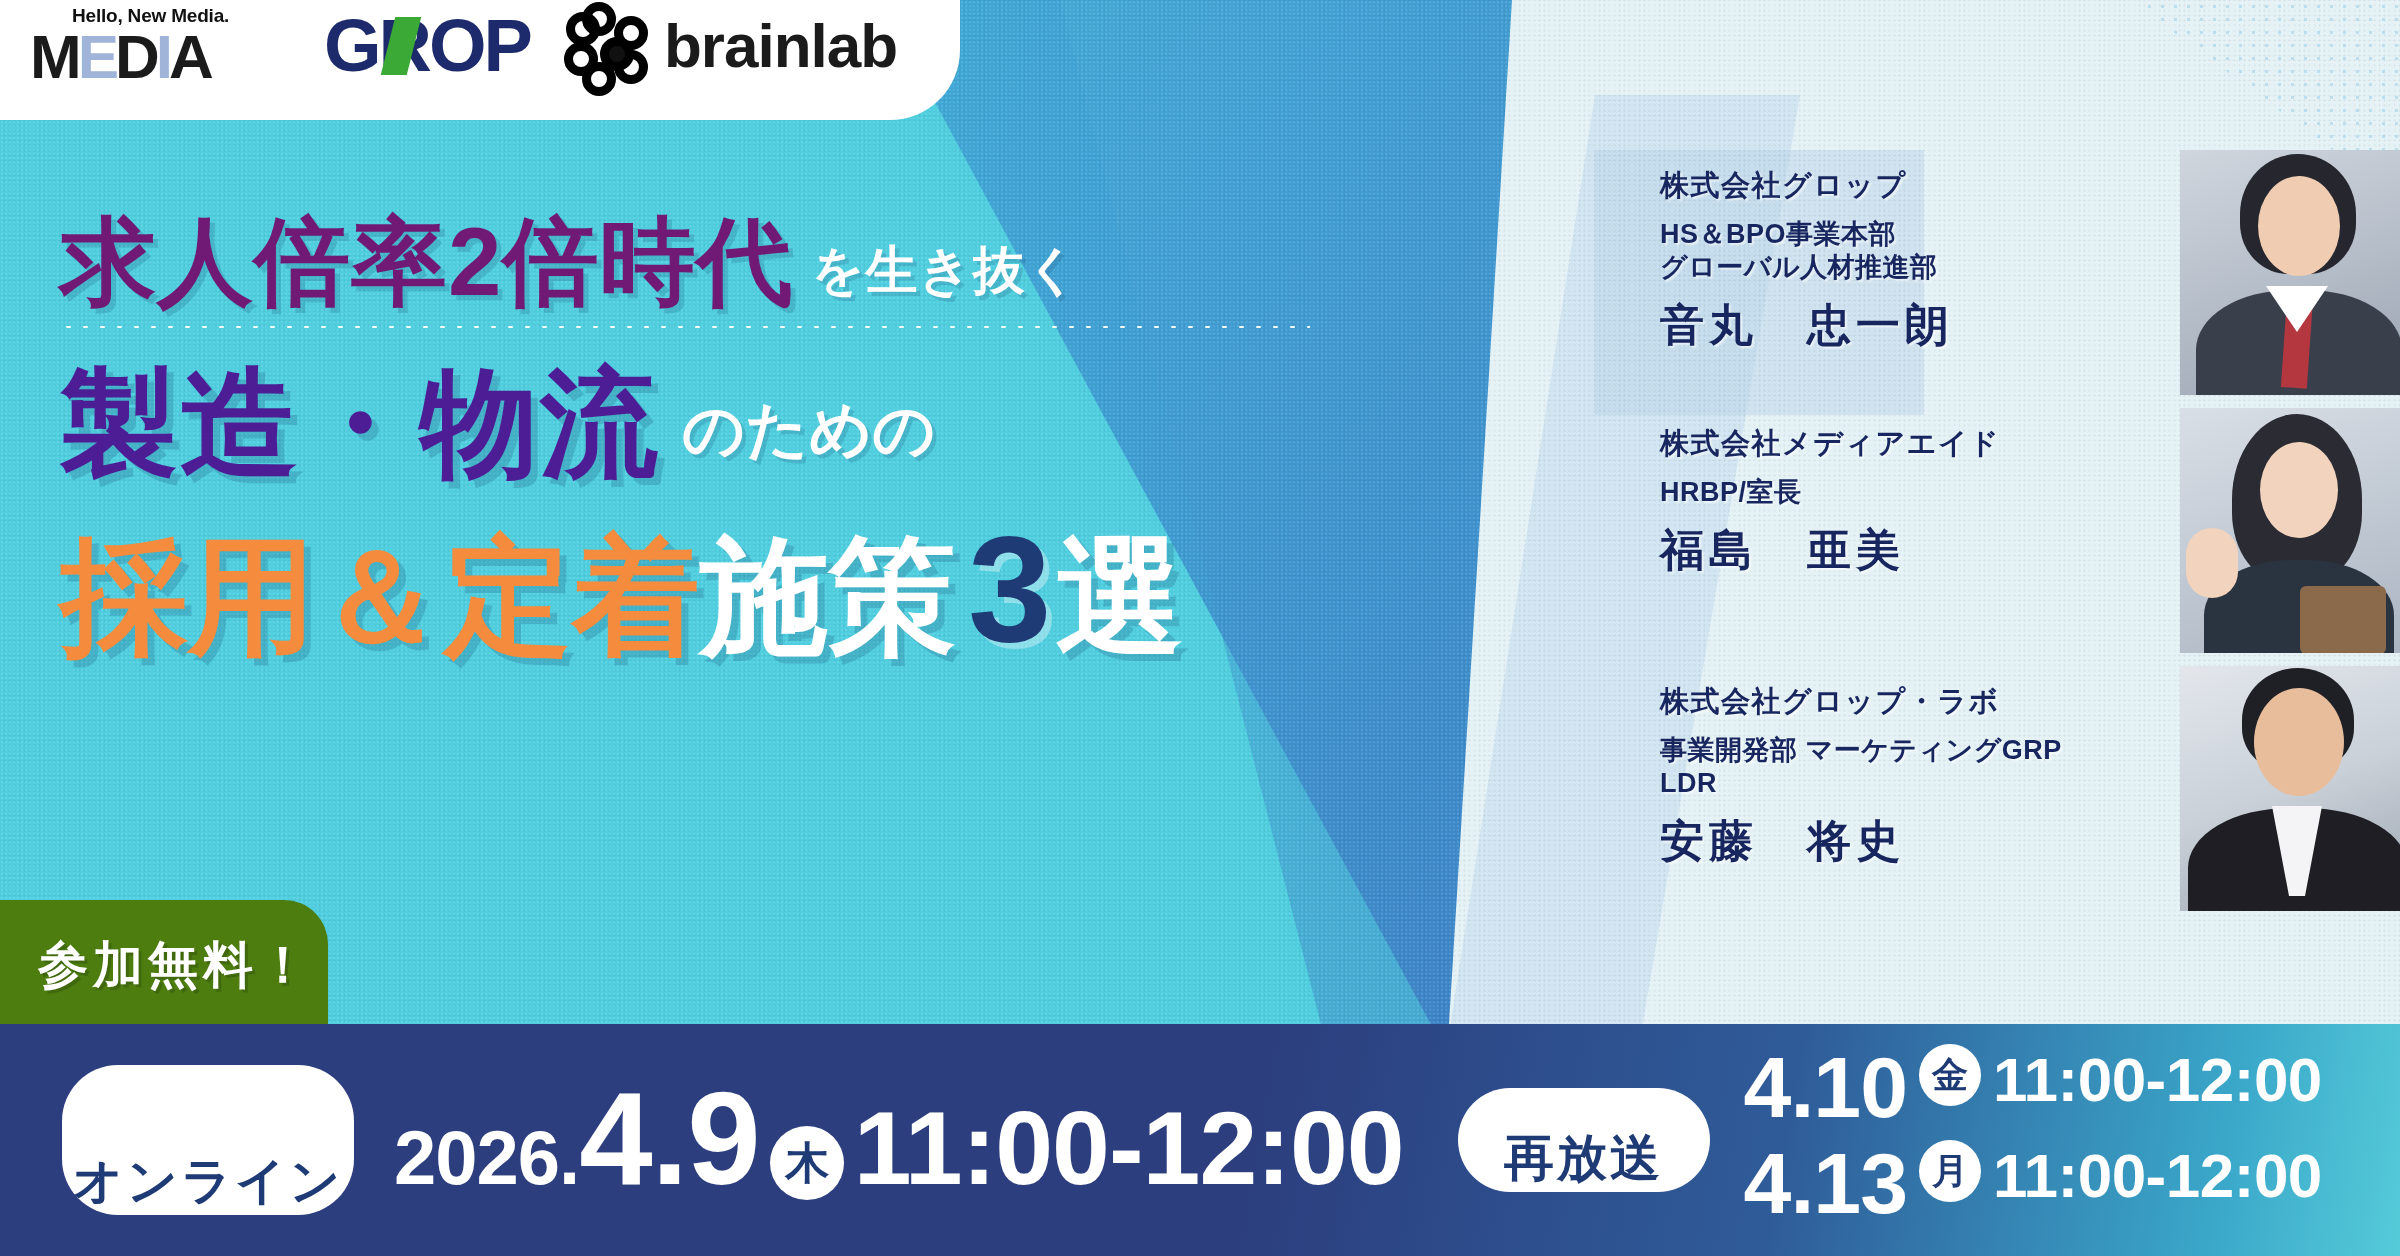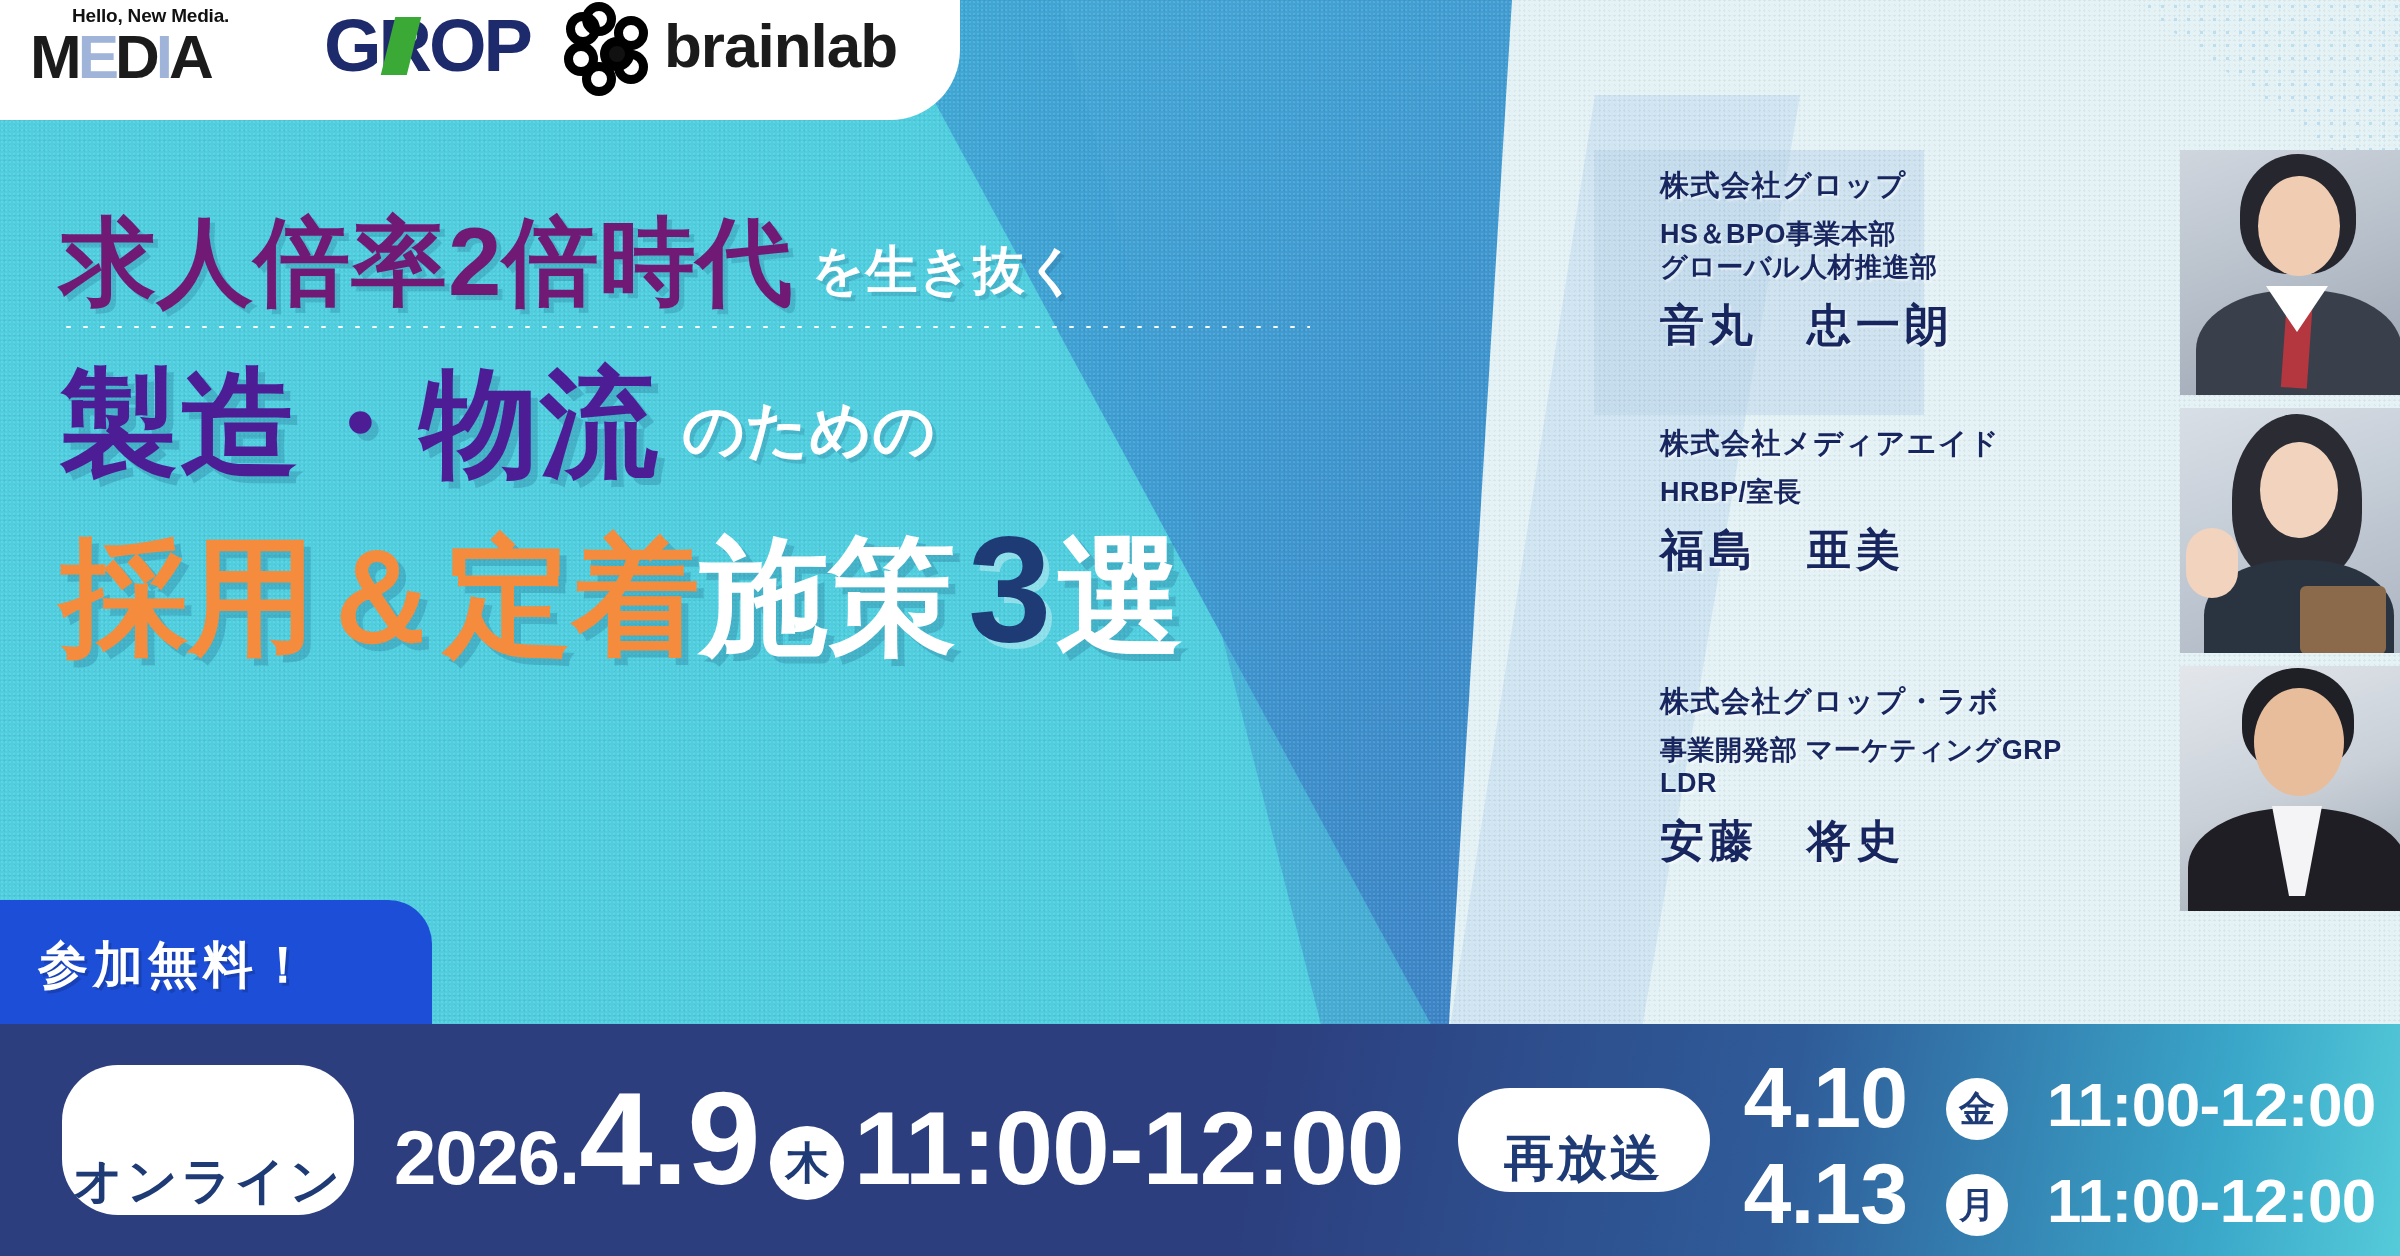--- a/index.html
+++ b/index.html
@@ -160,22 +160,22 @@
   .ph1{background:linear-gradient(160deg,#d9dfe6 0%,#c4ccd6 45%,#aab4c0 100%);}
   .ph2{background:linear-gradient(160deg,#cfd6de 0%,#b6bec9 50%,#98a2af 100%);}
   .ph3{background:linear-gradient(160deg,#e3e7ec 0%,#c9d0d8 50%,#9aa3ae 100%);}
   
   .face{position:absolute;border-radius:50%;}
   .hair{position:absolute;border-radius:50% 50% 42% 42%;}
   .body{position:absolute;border-radius:46% 46% 0 0;}
 
   
   .free-tab{
-    position:absolute;left:0;top:900px;width:432px;height:130px;
-    background:#1d4ed8;border-radius:0 44px 0 0;
+    position:absolute;left:0;top:900px;width:328px;height:130px;
+    background:#4d7c0f;border-radius:0 44px 0 0;
     display:flex;align-items:center;
   }
   .free-tab span{
     color:#fff;font-size:50px;font-weight:900;letter-spacing:5px;margin-left:38px;
     text-shadow:3px 3px 0 rgba(0,0,0,.16);
   }
   .bottom-bar{
     position:absolute;left:0;top:1024px;width:2400px;height:232px;
     background:linear-gradient(100deg,#2C3E7E 0%,#2C3E7E 52%,#2F5C99 74%,#3AA7C9 92%,#55CBD9 100%);
     display:flex;align-items:center;
@@ -195,21 +195,21 @@
   .bb-date .md{font-size:132px;line-height:1;}
   .dow{
     display:inline-flex;align-items:center;justify-content:center;
     width:74px;height:74px;border-radius:50%;
     background:#fff;color:#1F3B76;font-size:44px;font-weight:900;
     margin:0 10px;position:relative;top:-6px;
   }
   .bb-time{font-size:104px;font-weight:900;color:#fff;letter-spacing:-1px;}
   .pill-rerun{margin-left:54px;width:252px;height:104px;font-size:50px;letter-spacing:3px;font-family:Liberation Serif, serif;}
   .rerun-dates{margin-left:34px;color:#fff;}
-  .rr-line{display:flex;align-items:flex-end;height:96px;gap:27px;}
+  .rr-line{display:flex;align-items:flex-start;height:96px;}
   .rr-date{font-size:86px;font-weight:900;letter-spacing:-1px;line-height:1;}
   .rr-dow{
     display:inline-flex;align-items:center;justify-content:center;
     width:62px;height:62px;border-radius:50%;background:#fff;color:#1F3B76;
     font-size:36px;font-weight:900;margin:0 12px;
   }
   .rr-time{font-size:62px;font-weight:900;letter-spacing:-0.5px;}
 </style>
 </head>
 <body>

